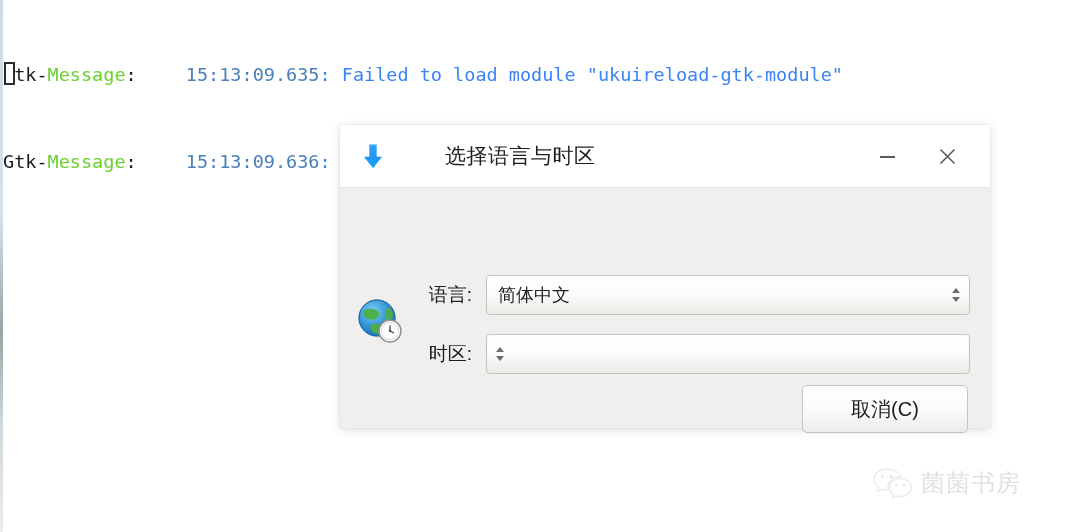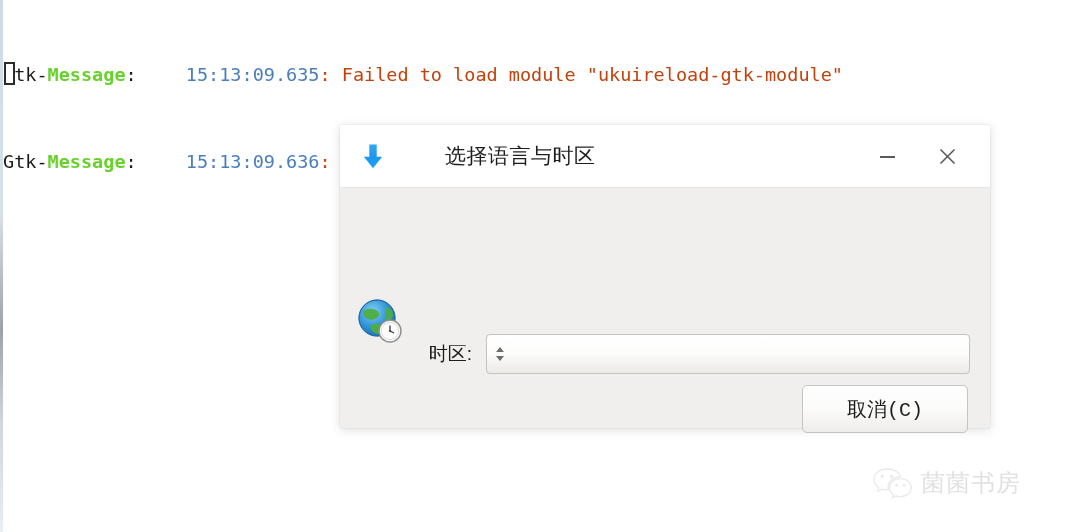--- a/index.html
+++ b/index.html
@@ -36,24 +36,24 @@
     left: 3px;
     top: 2px;
     font-family: "DejaVu Sans Mono", "Liberation Mono", monospace;
     font-size: 18.5px;
     line-height: 29px;
     white-space: pre;
     letter-spacing: 0px;
   }
   .t-line { display: block; height: 29px; }
   .t-tag    { color: #1a1a1a; }
-  .t-green  { color: #68d22c; font-weight: bold; }
+  .t-green  { color: #68d22c; font-weight: normal; }
   .t-colon  { color: #1a1a1a; }
   .t-time   { color: #4a7ebb; margin-left: 38px; }
-  .t-msg    { color: #c2410c; }
+  .t-msg    { color: #3b82f6; }
   #cursor {
     position: absolute;
     left: 4px;
     top: 62px;
     width: 11px;
     height: 23px;
     border: 2px solid #2b2b2b;
     box-sizing: border-box;
     background: #ffffff;
   }
@@ -190,21 +190,21 @@
   .dlg-btn {
     width: 166px;
     height: 48px;
     border-radius: 5px;
     font-size: 20px;
     display: flex;
     align-items: center;
     justify-content: center;
     cursor: pointer;
     box-sizing: border-box;
-    font-family: Liberation Mono, monospace;
+    font-family: Liberation Sans, sans-serif;
   }
   #cancel-button {
     border: 1px solid #c6c4c1;
     background: linear-gradient(to bottom, #fefefe 0%, #fbfbfa 50%, #eeecea 100%);
     color: #1d1d1d;
     box-shadow: inset 0 1px 0 #ffffff;
   }
   #ok-button {
     border: 1px solid #9cc3e8;
     background: linear-gradient(to bottom, #7fbdf5 0%, #62aaf0 48%, #5ba6ef 52%, #5fa9ef 100%);
@@ -287,20 +287,30 @@
         <path d="M30 9 q6 2 6 8 q0 4 -4 5 q-4 1 -4 -4 q0 -6 2 -9 z" fill="#4caf3f" opacity="0.9"></path>
         <ellipse cx="20" cy="20" rx="18" ry="18" fill="none" stroke="#1d6ba6" stroke-width="0.8"></ellipse>
         <circle cx="33" cy="33" r="11" fill="#fbfbfb" stroke="#8d8d8d" stroke-width="1.4"></circle>
         <circle cx="33" cy="33" r="8.5" fill="#ffffff" stroke="#c9c9c9" stroke-width="0.7"></circle>
         <line x1="33" y1="33" x2="33" y2="27.5" stroke="#3a3a3a" stroke-width="1.3"></line>
         <line x1="33" y1="33" x2="37" y2="35" stroke="#3a3a3a" stroke-width="1.3"></line>
         <circle cx="33" cy="33" r="1.1" fill="#3a3a3a"></circle>
       </svg>
     </div>
 
+    <div class="field-row" id="row-language">
+      <div class="field-label">语言:</div>
+      <div class="combo">
+        <div class="combo-value">简体中文</div>
+        <div class="spinner">
+          <div class="spin-up"></div>
+          <div class="spin-down"></div>
+        </div>
+      </div>
+    </div>
 
     <div class="field-row" id="row-timezone">
       <div class="field-label">时区:</div>
       <div class="combo">
         <div class="spinner">
           <div class="spin-up"></div>
           <div class="spin-down"></div>
         </div>
       </div>
     </div>

